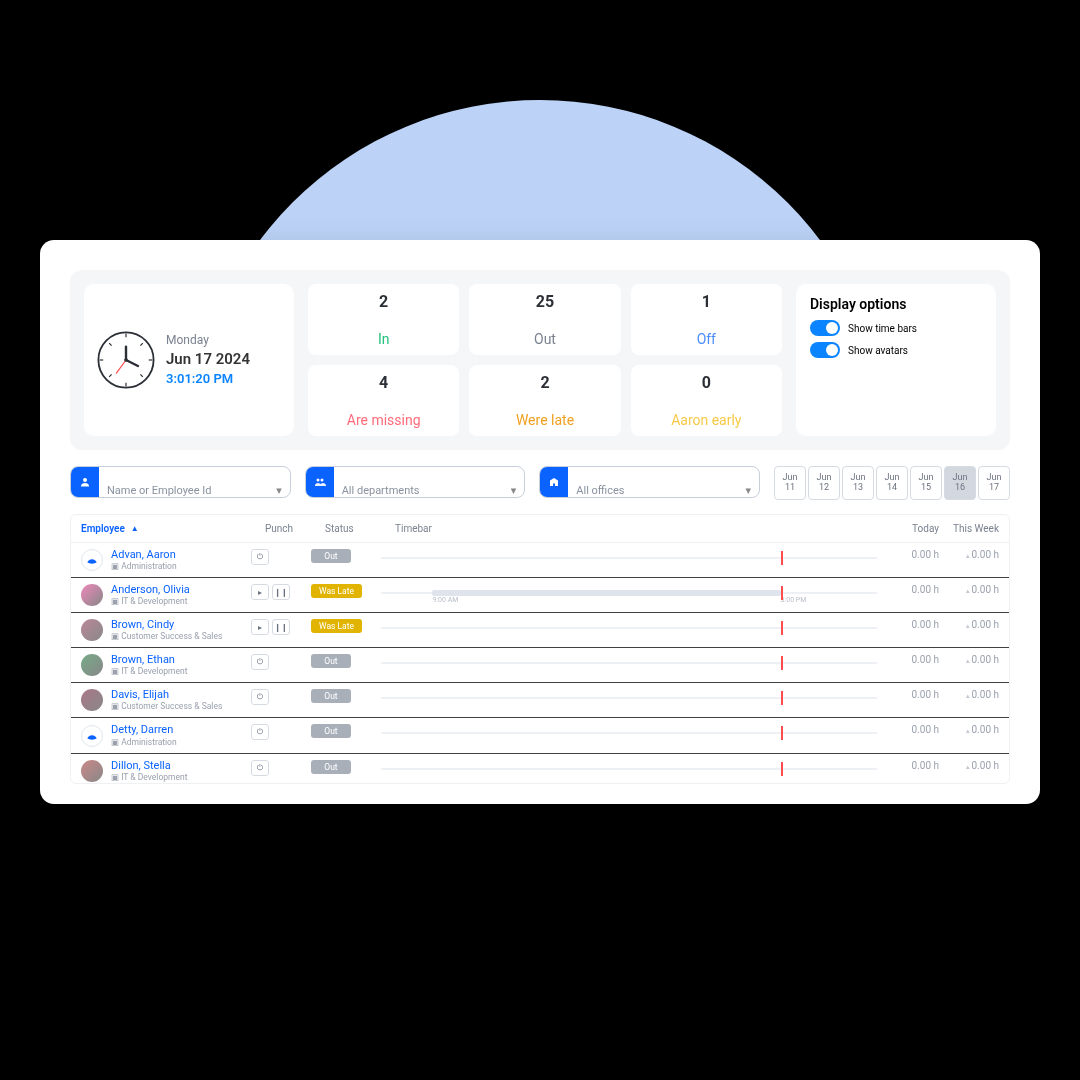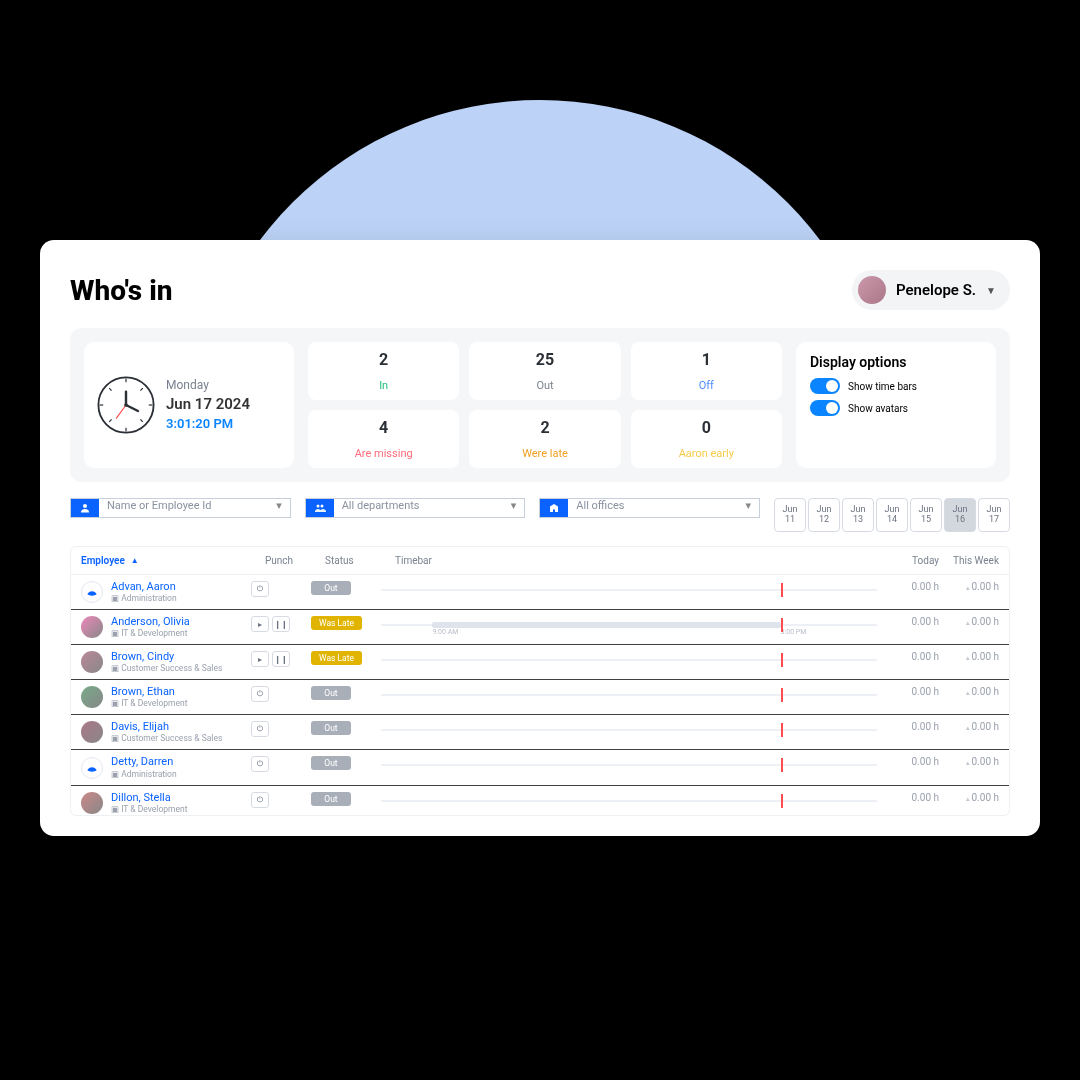--- a/index.html
+++ b/index.html
@@ -13,34 +13,34 @@
   .user-chip .caret{font-size:10px;color:#555;}
   .panel{background:#f5f6f8;border-radius:12px;padding:14px;display:flex;gap:14px;align-items:stretch;}
   .clock-box{background:#fff;border-radius:10px;width:210px;display:flex;align-items:center;gap:10px;padding:12px;}
   .clock-svg{width:60px;height:60px;flex:none;}
   .clock-txt{font-size:12px;color:#7a8290;line-height:1.4;}
   .clock-txt .date{font-size:15px;color:#333;font-weight:600;white-space:nowrap;}
   .clock-txt .time{font-size:13px;color:#0a84ff;font-weight:600;}
   .stats{display:grid;grid-template-columns:repeat(3,1fr);grid-template-rows:repeat(2,1fr);gap:10px;flex:1;}
   .stat{background:#fff;border-radius:8px;text-align:center;padding:8px 4px;}
   .stat .n{font-size:16px;font-weight:700;color:#2b2f36;}
-  .stat .l{font-size:11px;margin-top:10px;}
+  .stat .l{font-size:14px;margin-top:20px;}
   .c-in{color:#23c07d;}
   .c-out{color:#7a8290;}
   .c-off{color:#4b8dff;}
   .c-miss{color:#ff6b7a;}
   .c-late{color:#f0a020;}
   .c-early{color:#f7c948;}
   .opts{background:#fff;border-radius:10px;width:200px;padding:12px 14px;}
   .opts-title{font-size:14px;font-weight:600;margin-bottom:8px;}
   .opt-row{display:flex;align-items:center;gap:8px;font-size:10px;margin-top:6px;}
   .toggle{width:30px;height:16px;border-radius:10px;background:#0a84ff;position:relative;cursor:pointer;}
   .toggle::after{content:"";position:absolute;right:2px;top:2px;width:12px;height:12px;border-radius:50%;background:#fff;}
   .filters{display:flex;gap:14px;margin-top:16px;align-items:stretch;}
-  .filter{flex:1;display:flex;border:1px solid #c7cfdb;border-radius:0;height:20px;overflow:hidden;font-size:11px;color:#8a92a0;align-items:flex-start;cursor:pointer;}
+  .filter{flex:1;display:flex;border:1px solid #c7cfdb;border-radius:8px;height:32px;overflow:hidden;font-size:11px;color:#8a92a0;align-items:flex-end;cursor:pointer;}
   .filter .ic{width:28px;height:100%;background:#0a63ff;color:#fff;display:flex;align-items:center;justify-content:center;font-size:12px;}
   .filter .txt{flex:1;padding:0 8px;}
   .filter .dd{padding:0 8px;color:#888;}
   .dates{display:flex;gap:2px;}
   .date-btn{width:32px;height:34px;border:1px solid #d6dbe3;border-radius:4px;background:#fff;font-size:9px;color:#6b7280;display:flex;flex-direction:column;align-items:center;justify-content:center;line-height:1.1;cursor:pointer;}
   .date-btn.sel{background:#d3d7de;}
   .table-wrap{margin-top:14px;border:1px solid #eef0f4;border-radius:6px;overflow:hidden;}
   .thead{display:flex;align-items:center;font-size:10px;color:#7a8290;border-bottom:1px solid #eef0f4;padding:8px 10px;}
   .col-emp{width:184px;color:#0a63ff;font-weight:600;display:flex;align-items:center;gap:6px;}
   .col-emp .sort{font-size:8px;}
@@ -72,28 +72,20 @@
   .week{width:60px;text-align:right;color:#9aa1ad;}
   .today .ar,.week .ar{font-size:7px;color:#c2c8d2;margin-right:2px;}
 </style>
 </head>
 <body>
 
 <div class="circle"></div>
 
 <div class="card">
 
-  <div class="header">
-    <h1>Who's in</h1>
-    <div class="user-chip">
-      <div class="av"></div>
-      <span>Penelope S.</span>
-      <span class="caret">▼</span>
-    </div>
-  </div>
 
   <div class="panel">
     <div class="clock-box">
       <svg class="clock-svg" viewBox="0 0 100 100">
         <circle cx="50" cy="50" r="46" fill="none" stroke="#2b2f36" stroke-width="3"></circle>
         <g stroke="#2b2f36" stroke-width="2">
           <line x1="50" y1="6" x2="50" y2="12"></line>
             <line x1="50" y1="88" x2="50" y2="94"></line>
           <line x1="6" y1="50" x2="12" y2="50"></line>
             <line x1="88" y1="50" x2="94" y2="50"></line>

